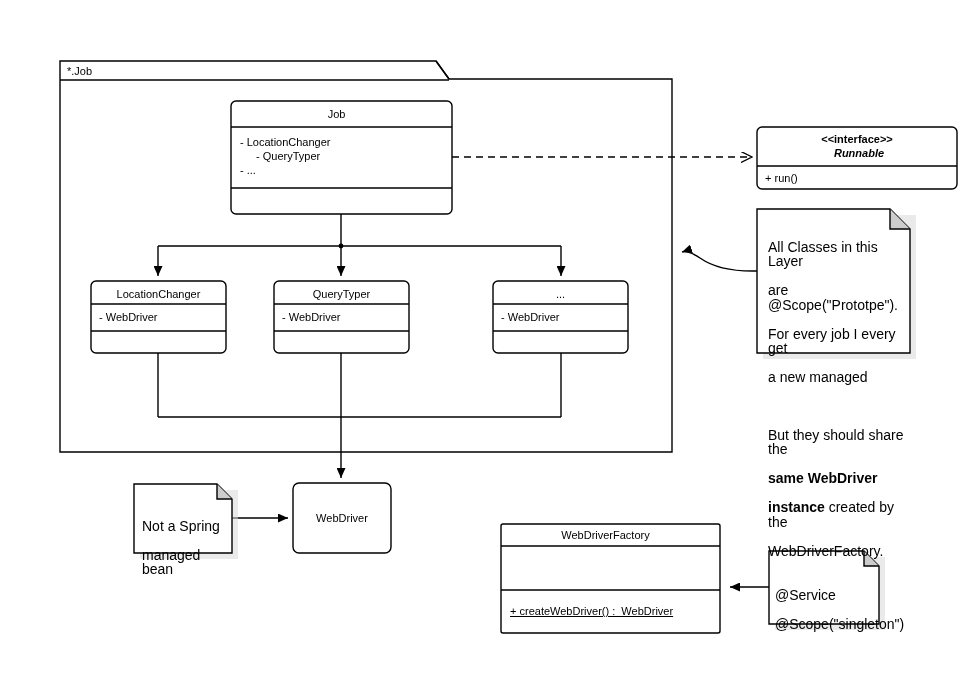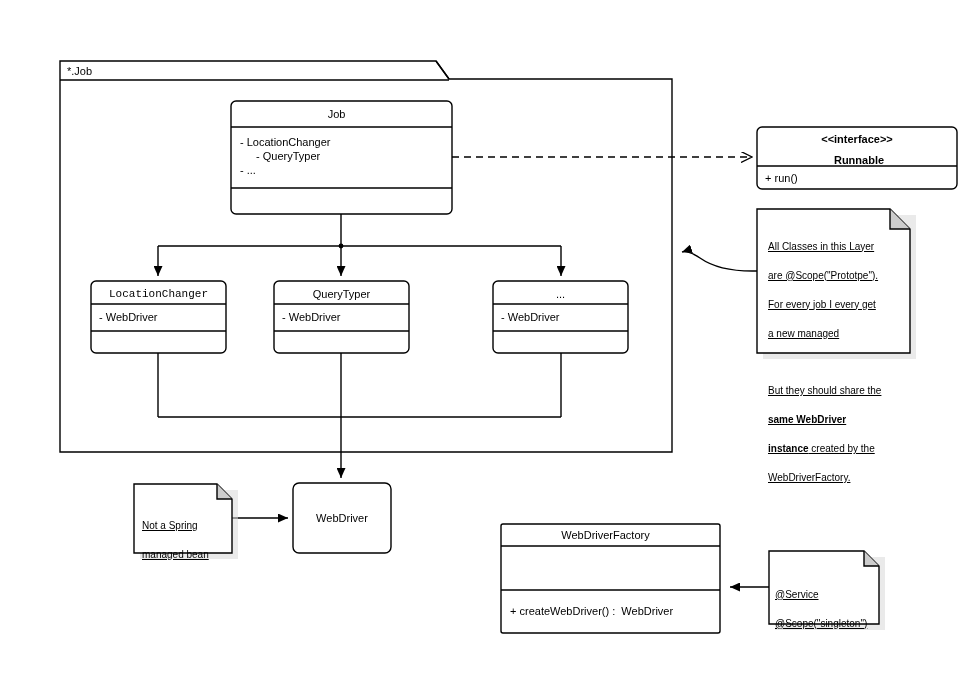--- a/index.html
+++ b/index.html
@@ -35,25 +35,24 @@
   }
   .lbl.center {
     text-align: center;
   }
   .lbl.bold {
     font-weight: bold;
   }
   .note-text {
     position: absolute;
     color: #000000;
-    font-size: 10px;
+    font-size: 14px;
     line-height: 14.5px;
     font-family: "Liberation Sans", sans-serif;
     white-space: pre-line;
-    text-decoration: underline;
   }
   .note-text b {
     font-weight: bold;
   }
 </style>
 </head>
 <body>
 
 <div id="canvas">
 
@@ -166,37 +165,37 @@
     </g>
   </svg>
 
   <div class="lbl" style="left:67px; top:64px;">*.Job</div>
 
   <div class="lbl center" style="left:231px; top:107px; width:211px;">Job</div>
   <div class="lbl" style="left:240px; top:135px;">- LocationChanger</div>
   <div class="lbl" style="left:240px; top:149px;margin-left:16px;">- QueryTyper</div>
   <div class="lbl" style="left:240px; top:163px;">- ...</div>
 
-  <div class="lbl center" style="left:91px; top:287px; width:135px;font-family:Liberation Mono, monospace;">LocationChanger</div>
+  <div class="lbl center" style="left:91px; top:287px; width:135px;">LocationChanger</div>
   <div class="lbl" style="left:99px; top:310px;">- WebDriver</div>
 
   <div class="lbl center" style="left:274px; top:287px; width:135px;">QueryTyper</div>
   <div class="lbl" style="left:282px; top:310px;">- WebDriver</div>
 
   <div class="lbl center" style="left:493px; top:287px; width:135px;">...</div>
   <div class="lbl" style="left:501px; top:310px;">- WebDriver</div>
 
   <div class="lbl center bold" style="left:757px; top:132px; width:200px;">&lt;&lt;interface&gt;&gt;</div>
-  <div class="lbl center bold" style="left:757px; top:153px; width:204px;">Runnable</div>
+  <div class="lbl center bold" style="left:757px; top:146px; width:204px;font-style:italic;">Runnable</div>
   <div class="lbl" style="left:765px; top:171px;">+ run()</div>
 
   <div class="lbl center" style="left:293px; top:511px; width:98px;">WebDriver</div>
 
   <div class="lbl center" style="left:501px; top:528px; width:209px;">WebDriverFactory</div>
-  <div class="lbl" style="left:510px; top:604px;">+ createWebDriver() :  WebDriver</div>
+  <div class="lbl" style="left:510px; top:604px;text-decoration:underline;">+ createWebDriver() :  WebDriver</div>
 
   <div class="note-text" style="left:768px; top:225px; width:140px;">
     <div>All Classes in this Layer</div>
     <div>are @Scope("Prototpe").</div>
     <div>For every job I every get</div>
     <div>a new managed</div>
     <div style="height:14px;"></div>
     <div>But they should share the</div>
     <div style="font-weight:bold;">same WebDriver</div>
     <div><b>instance</b><span> created by the</span></div>

